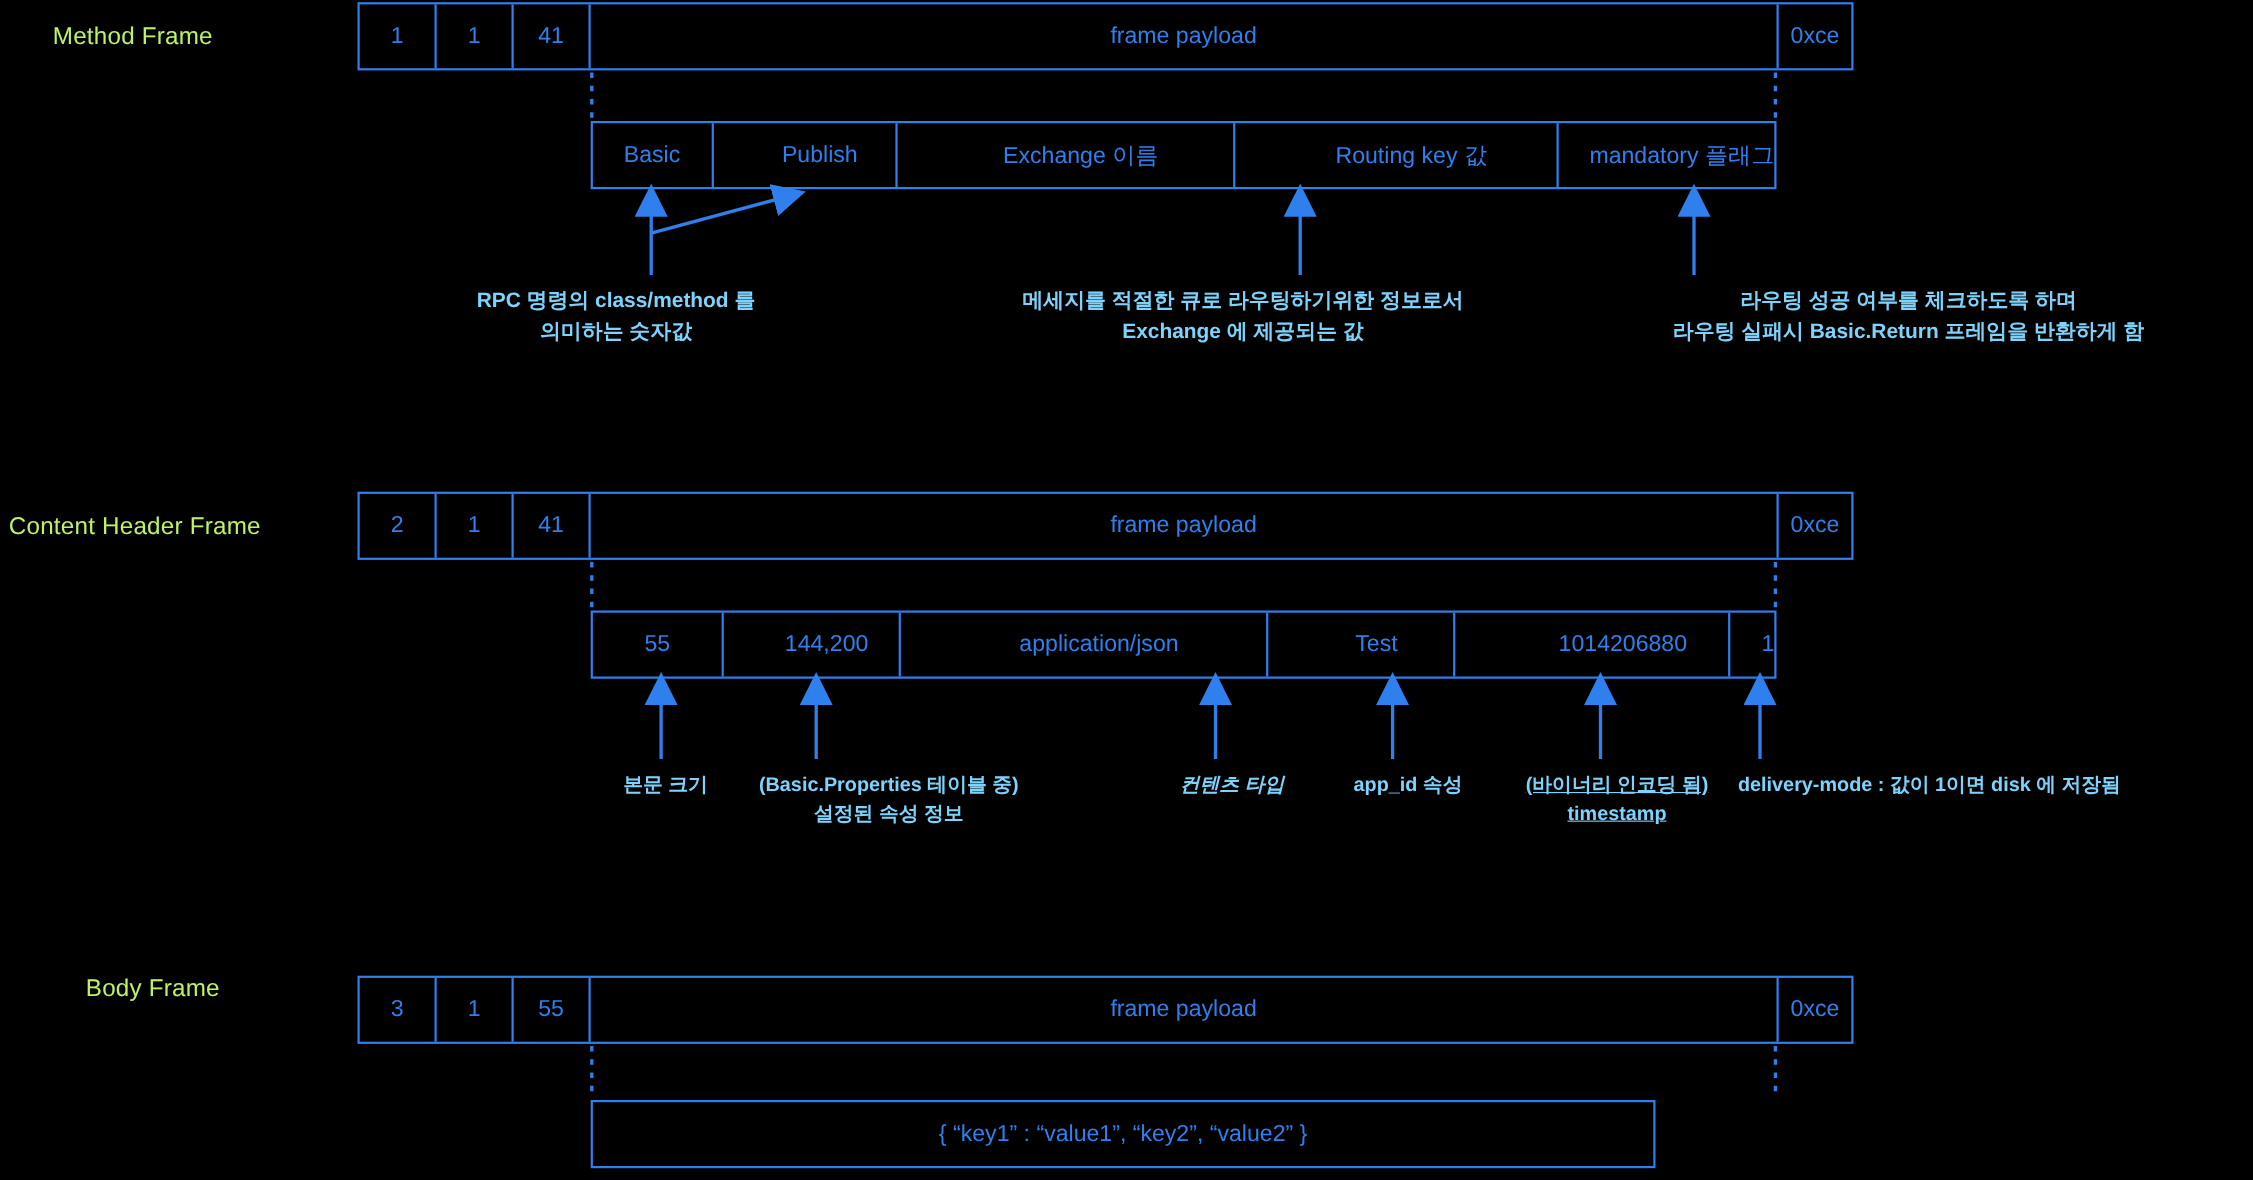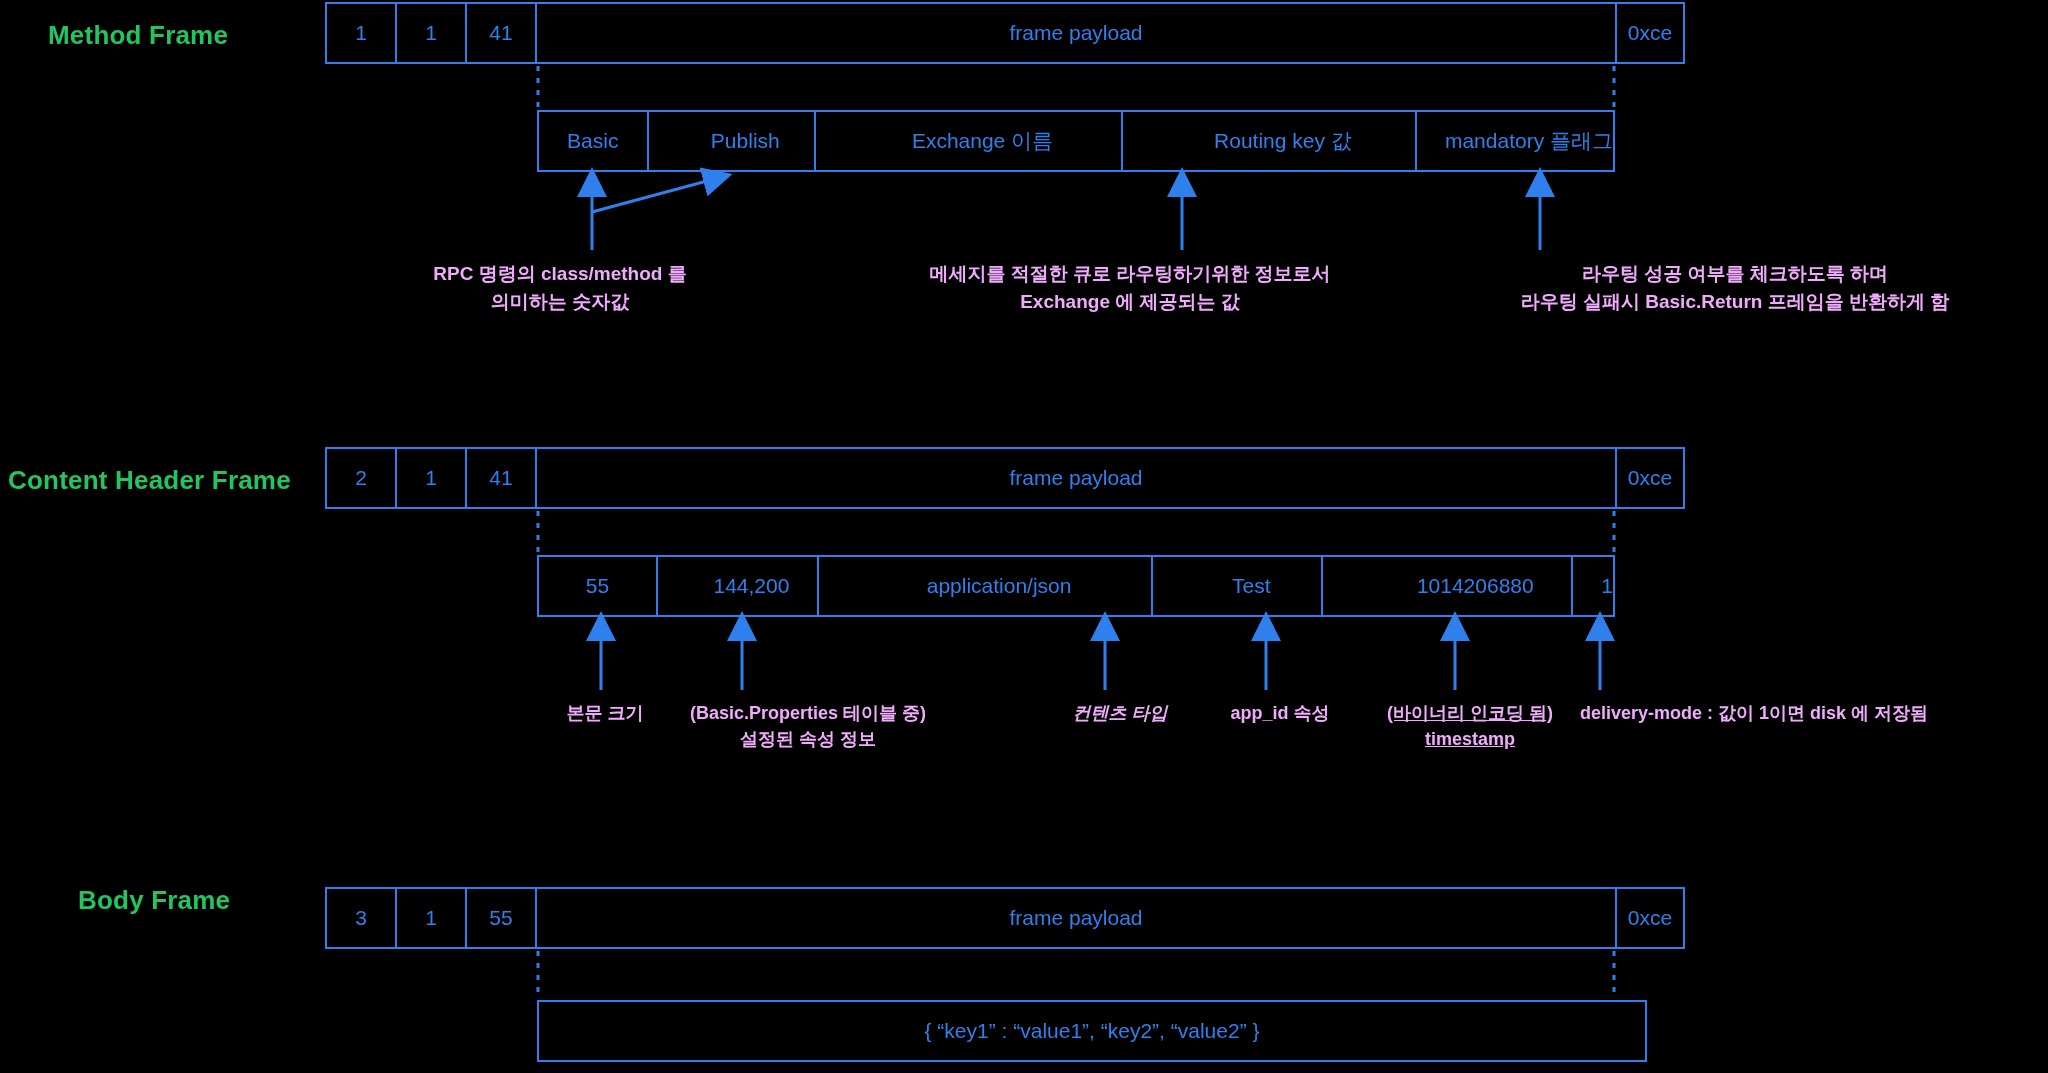--- a/index.html
+++ b/index.html
@@ -6,39 +6,39 @@
   body{
     width:2048px;height:1073px;position:relative;overflow:hidden;
     font-family:"Liberation Sans","DejaVu Sans",sans-serif;
     color:#2f80ed;
   }
   .stage{position:absolute;left:0;top:0;width:2048px;height:1073px;}
   svg.overlay{position:absolute;left:0;top:0;width:2048px;height:1073px;pointer-events:none;}
 
   
   .frame-label{
-    position:absolute;font-size:26px;font-weight:bold;color:#22c55e;
+    position:absolute;font-size:22px;font-weight:normal;color:#bef264;
     white-space:nowrap;letter-spacing:.2px;
   }
 
   
   .row{position:absolute;display:flex;box-sizing:border-box;
        border:2px solid #2f80ed;height:62px;}
   .row.sub{height:62px;gap:28px;}
   .cell{
     box-sizing:border-box;border-right:2px solid #2f80ed;
     display:flex;align-items:center;justify-content:center;
     font-size:21px;color:#2f80ed;white-space:nowrap;height:100%;
   }
   .cell:last-child{border-right:none;}
   .cell.pay{font-size:21px;}
 
   
   .note{
-    position:absolute;font-size:19px;font-weight:bold;color:#f0abfc;
+    position:absolute;font-size:19px;font-weight:bold;color:#7dd3fc;
     text-align:center;line-height:1.45;white-space:pre-line;
   }
   .note.small{font-size:18px;}
 </style>
 </head>
 <body>
 
 <div class="stage">
 
   <div class="frame-label" style="left:48px;top:20px;">Method Frame</div>
@@ -97,21 +97,21 @@
   <div class="frame-label" style="left:78px;top:885px;">Body Frame</div>
 
   <div class="row" id="bf-row" style="left:325px;top:887px;width:1360px;">
     <div class="cell" style="width:70px;">3</div>
     <div class="cell" style="width:70px;">1</div>
     <div class="cell" style="width:70px;">55</div>
     <div class="cell pay" style="flex:1;">frame payload</div>
     <div class="cell" style="width:66px;">0xce</div>
   </div>
 
-  <div class="row sub" id="bf-sub" style="left:537px;top:1000px;width:1110px;">
+  <div class="row sub" id="bf-sub" style="left:537px;top:1000px;width:968px;">
     <div class="cell" style="flex:1;">{ “key1” : “value1”, “key2”, “value2” }</div>
   </div>
 
   <svg class="overlay" viewBox="0 0 2048 1073">
     <defs>
       <marker id="ah" markerWidth="10" markerHeight="10" refX="5" refY="5" orient="auto" markerUnits="strokeWidth">
         <path d="M0,0 L10,5 L0,10 z" fill="#2f80ed"></path>
       </marker>
     </defs>
     <g stroke="#2f80ed" stroke-width="3" fill="none">

